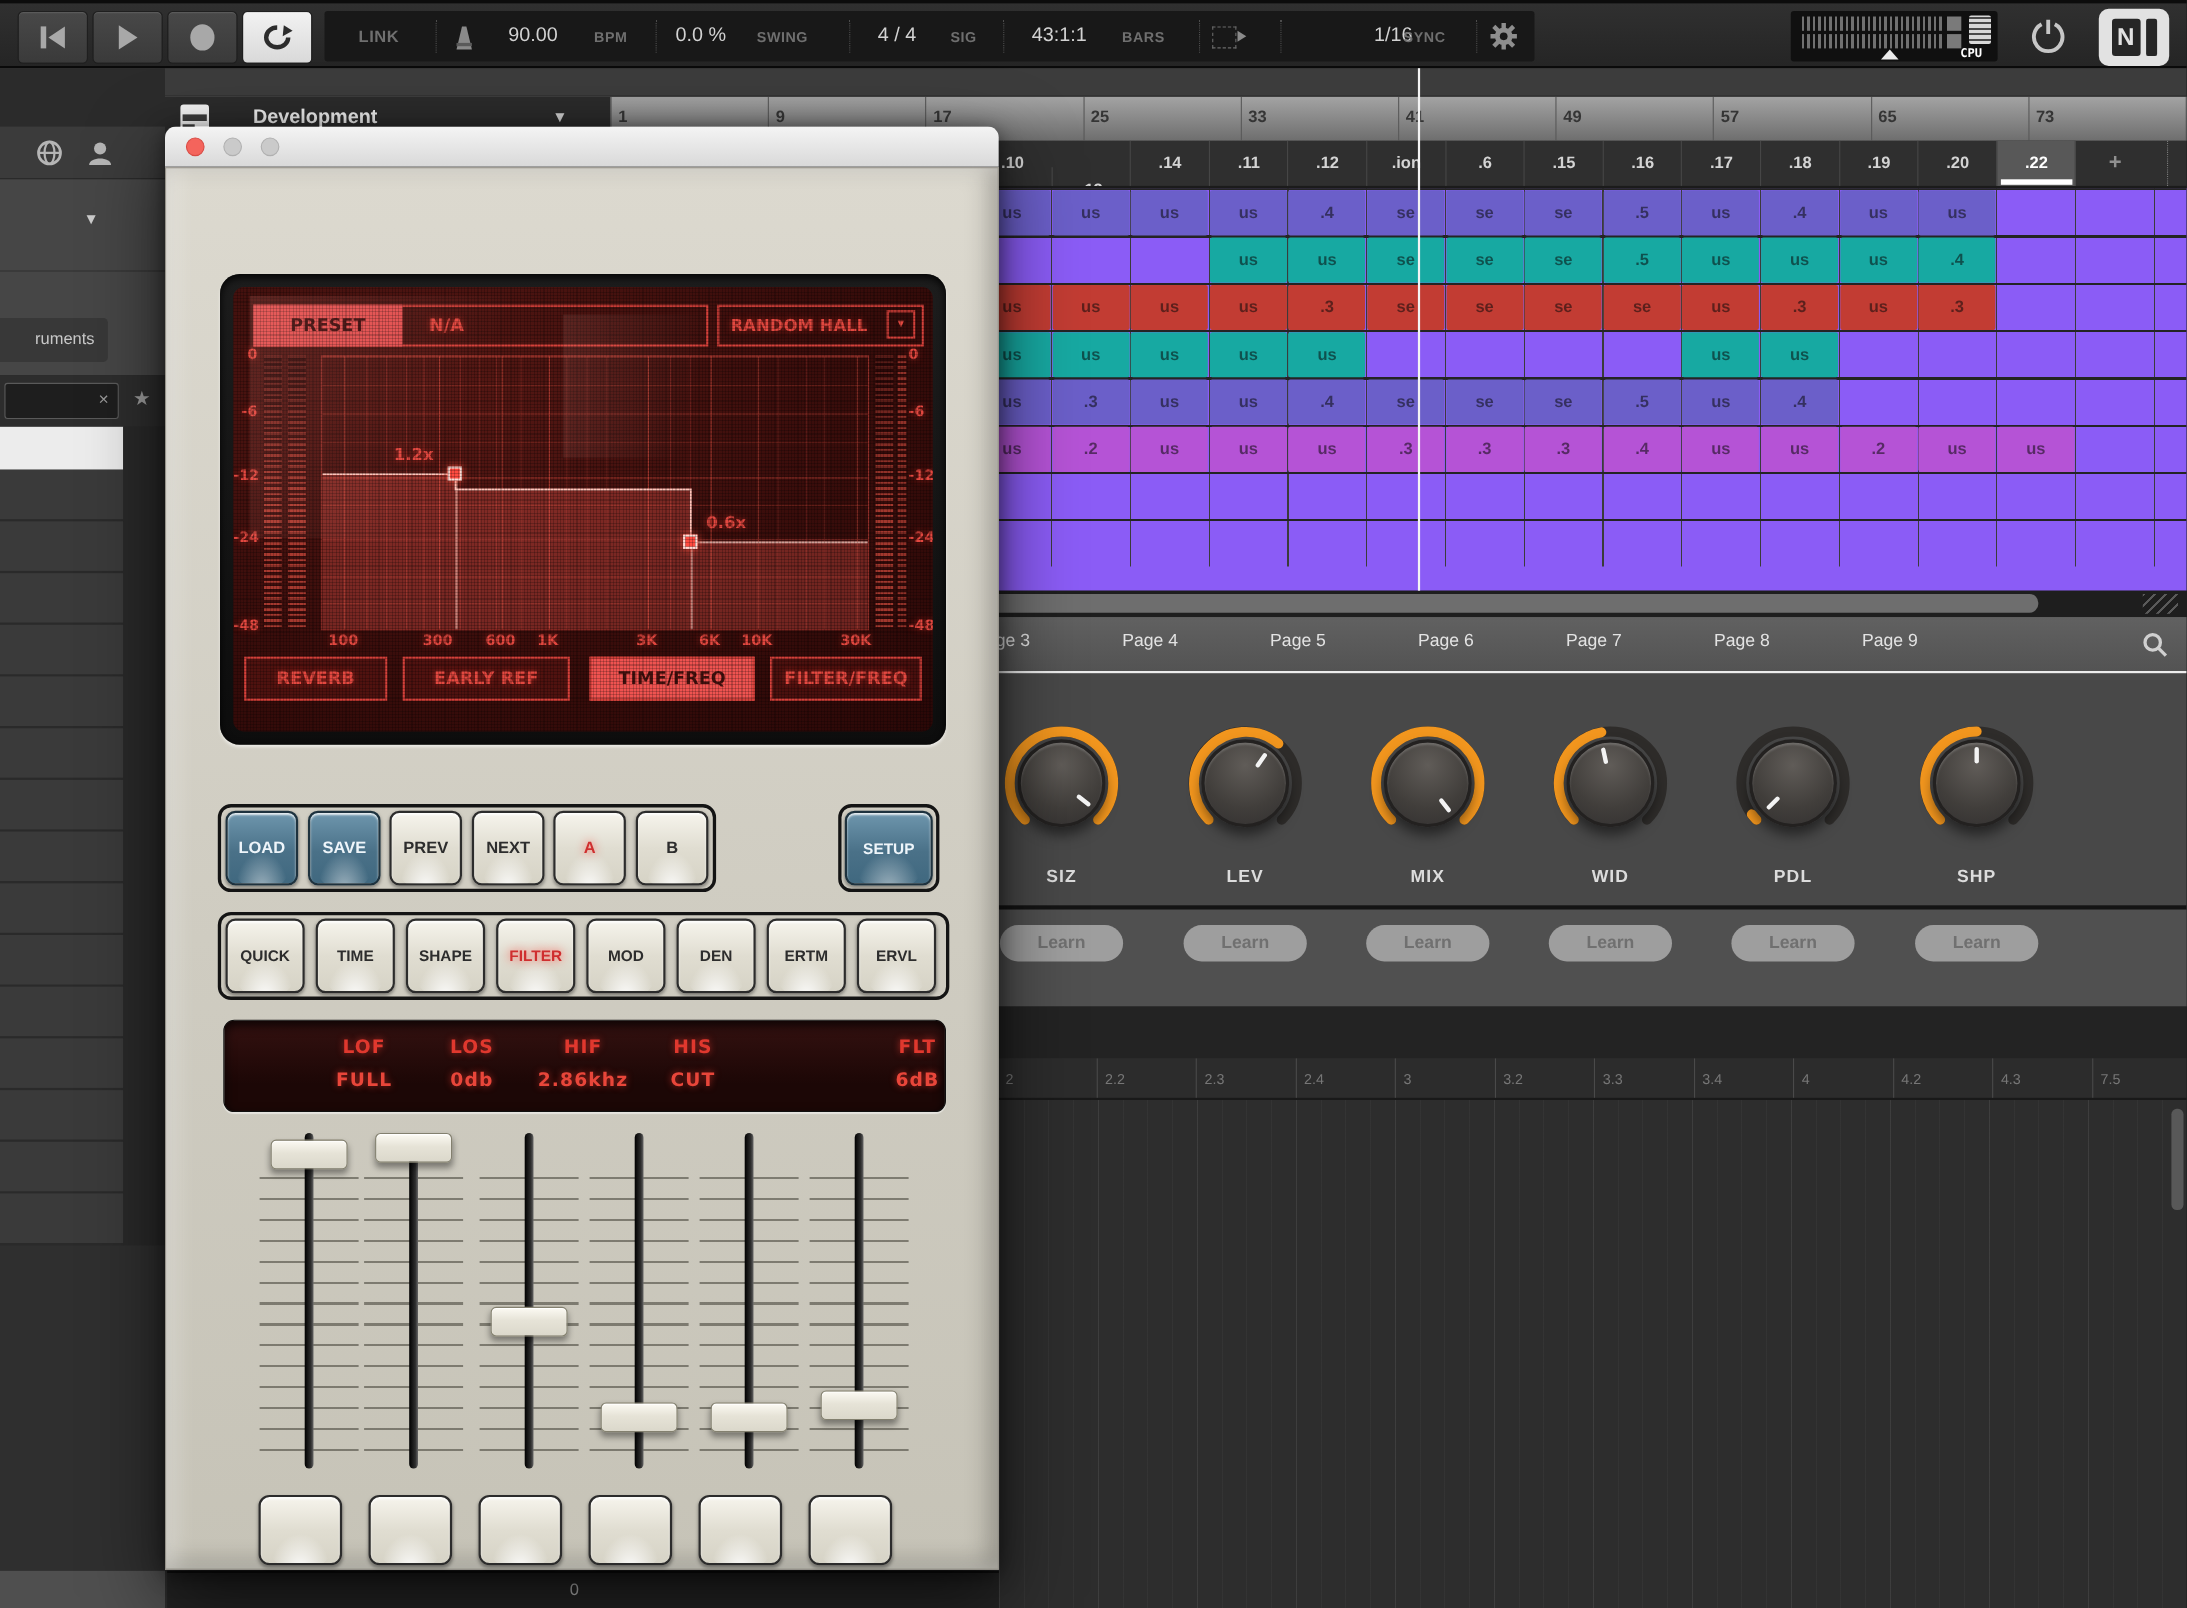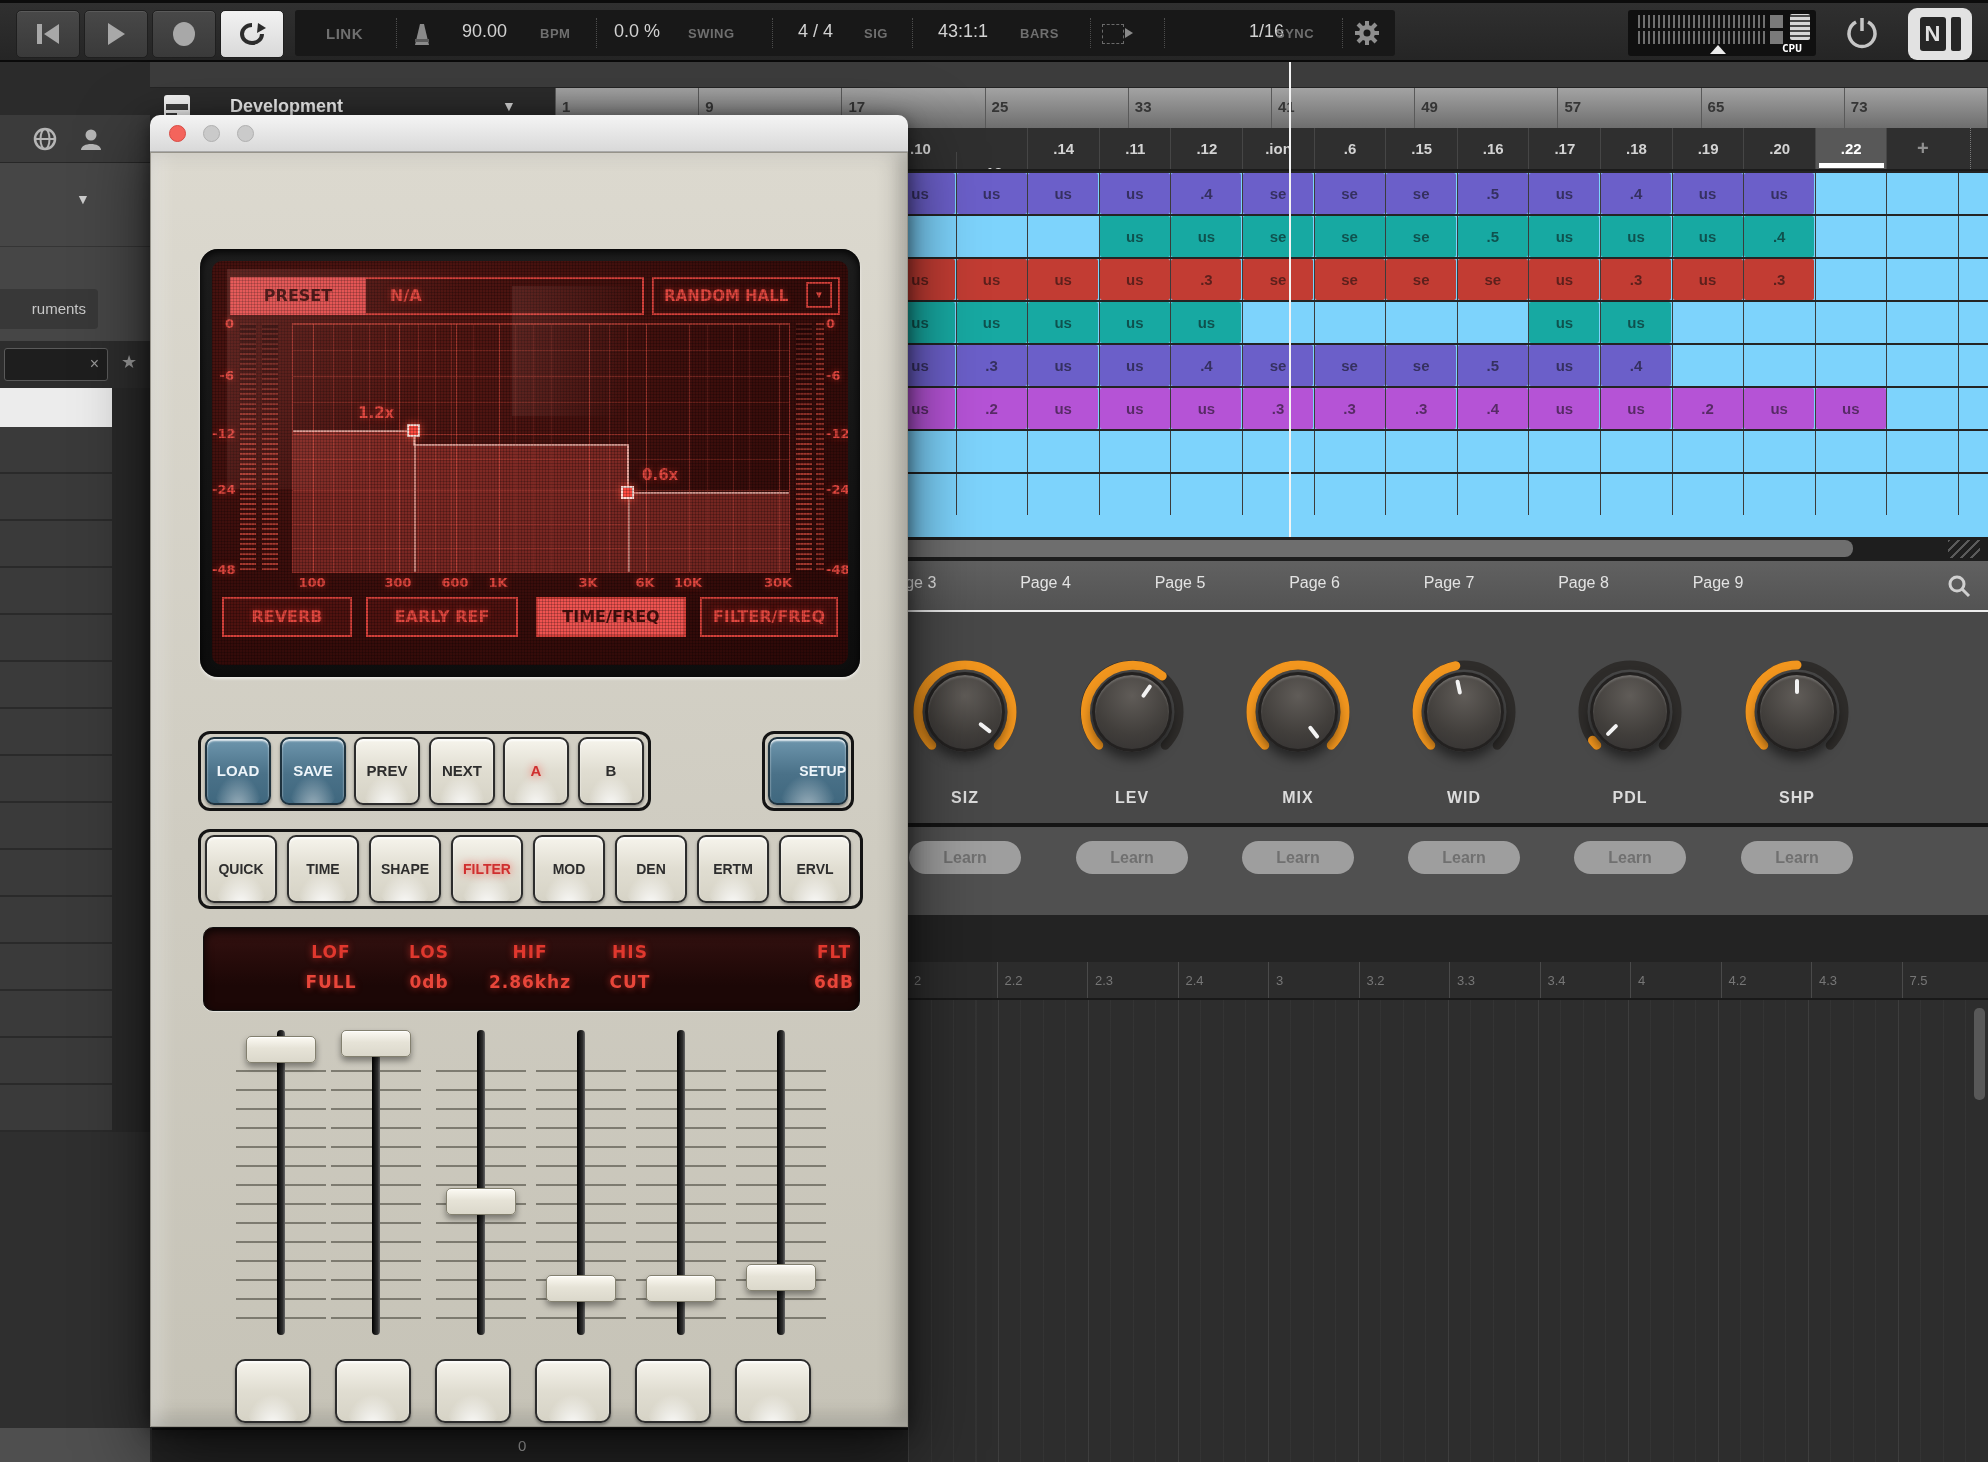--- a/index.html
+++ b/index.html
@@ -23,21 +23,21 @@
   #arrtop{position:absolute;left:0;top:62px;width:1988px;height:26px;background:#3c3c3c;border-bottom:1px solid #242424;box-sizing:border-box;}
   #ruler{position:absolute;left:150px;top:88px;width:1838px;height:40px;background:linear-gradient(#a3a3a3,#6e6e6e);overflow:hidden;}
   .rcell{position:absolute;top:0;height:40px;width:143px;border-left:1px solid #595959;color:#353535;
     font-size:15px;font-weight:bold;padding:10px 0 0 6px;box-sizing:border-box;}
   #devcell{position:absolute;left:0;top:0;width:405px;height:40px;background:#2b2b2b;}
   #scenes{position:absolute;left:150px;top:128px;width:1838px;height:43px;background:#2f2f2f;border-bottom:2px solid #1b1b1b;box-sizing:border-box;overflow:hidden;}
   .scell{position:absolute;top:0;height:41px;width:72px;border-left:1px solid #464646;color:#d4d4d4;
     font-size:15px;font-weight:bold;text-align:center;line-height:41px;box-sizing:border-box;}
   .scell.sel{background:#585858;color:#fff;}
   .scell.sel::after{content:"";position:absolute;left:3px;right:3px;bottom:1px;height:5px;background:#fff;}
-  #grid{position:absolute;left:150px;top:171px;width:1838px;height:366px;background:#7dd3fc;overflow:hidden;}
+  #grid{position:absolute;left:150px;top:171px;width:1838px;height:366px;background:#8b5cf6;overflow:hidden;}
   .pcell{position:absolute;height:41px;width:70px;border-radius:2px;font-size:15px;text-align:center;
     line-height:41px;color:rgba(10,10,10,.55);font-weight:bold;}
   #playhead{position:absolute;left:1289px;top:62px;width:2px;height:475px;background:#f4f4f4;z-index:5;}
   #hscroll{position:absolute;left:150px;top:537px;width:1838px;height:24px;background:#1e1e1e;}
   #hthumb{position:absolute;left:3px;top:3px;width:1700px;height:17px;background:#6e6e6e;border-radius:8px;}
   #hgrip{position:absolute;left:1798px;top:3px;width:32px;height:18px;
     background:repeating-linear-gradient(135deg,#5a5a5a 0 2px,transparent 2px 7px);}
 
   
   #cpanel{position:absolute;left:150px;top:561px;width:1838px;height:354px;background:#484848;overflow:hidden;}
@@ -615,21 +615,21 @@
           <div class="fgroove" style="left: 627px; top: 878px; height: 305px; pointer-events: auto;"></div>
           <div class="fhandle" style="left: 596px; top: 1111.52px; pointer-events: auto;"></div>
         </div>
       <div id="padrow"></div>
     <div class="bbtn bluebtn" style="left: 55px; top: 585px; width: 66px; height: 68px; font-size: 15px; line-height: 64px;"><span style="position: relative; z-index: 2;">LOAD</span></div>
         <div class="bbtn bluebtn" style="left: 130px; top: 585px; width: 66px; height: 68px; font-size: 15px; line-height: 64px;"><span style="position: relative; z-index: 2;">SAVE</span></div>
         <div class="bbtn" style="left: 204px; top: 585px; width: 66px; height: 68px; font-size: 15px; line-height: 64px;"><span style="position: relative; z-index: 2;">PREV</span></div>
         <div class="bbtn" style="left: 279px; top: 585px; width: 66px; height: 68px; font-size: 15px; line-height: 64px;"><span style="position: relative; z-index: 2;">NEXT</span></div>
         <div class="bbtn" style="left: 353px; top: 585px; width: 66px; height: 68px; font-size: 15px; line-height: 64px;"><span class="glowred" style="position: relative; z-index: 2;">A</span></div>
         <div class="bbtn" style="left: 428px; top: 585px; width: 66px; height: 68px; font-size: 15px; line-height: 64px;"><span style="position: relative; z-index: 2;">B</span></div>
-        <div class="bbtn bluebtn" style="left: 618px; top: 585px; width: 80px; height: 68px; font-size: 14px; line-height: 64px; text-align: right;">SETUP</div>
+        <div class="bbtn bluebtn" style="left: 618px; top: 585px; width: 80px; height: 68px; font-size: 14px; line-height: 64px;">SETUP</div>
         <div class="bbtn" style="left: 55px; top: 683px; width: 72px; height: 68px; font-size: 14px; line-height: 64px;"><span style="position: relative; z-index: 2;">QUICK</span></div>
         <div class="bbtn" style="left: 137px; top: 683px; width: 72px; height: 68px; font-size: 14px; line-height: 64px;"><span style="position: relative; z-index: 2;">TIME</span></div>
         <div class="bbtn" style="left: 219px; top: 683px; width: 72px; height: 68px; font-size: 14px; line-height: 64px;"><span style="position: relative; z-index: 2;">SHAPE</span></div>
         <div class="bbtn" style="left: 301px; top: 683px; width: 72px; height: 68px; font-size: 14px; line-height: 64px;"><span class="glowred" style="position: relative; z-index: 2;">FILTER</span></div>
         <div class="bbtn" style="left: 383px; top: 683px; width: 72px; height: 68px; font-size: 14px; line-height: 64px;"><span style="position: relative; z-index: 2;">MOD</span></div>
         <div class="bbtn" style="left: 465px; top: 683px; width: 72px; height: 68px; font-size: 14px; line-height: 64px;"><span style="position: relative; z-index: 2;">DEN</span></div>
         <div class="bbtn" style="left: 547px; top: 683px; width: 72px; height: 68px; font-size: 14px; line-height: 64px;"><span style="position: relative; z-index: 2;">ERTM</span></div>
         <div class="bbtn" style="left: 629px; top: 683px; width: 72px; height: 68px; font-size: 14px; line-height: 64px;"><span style="position: relative; z-index: 2;">ERVL</span></div>
         <div class="bbtn" style="left: 85px; top: 1207px; width: 76px; height: 64px; border-radius: 10px;"></div>
         <div class="bbtn" style="left: 185px; top: 1207px; width: 76px; height: 64px; border-radius: 10px;"></div>

